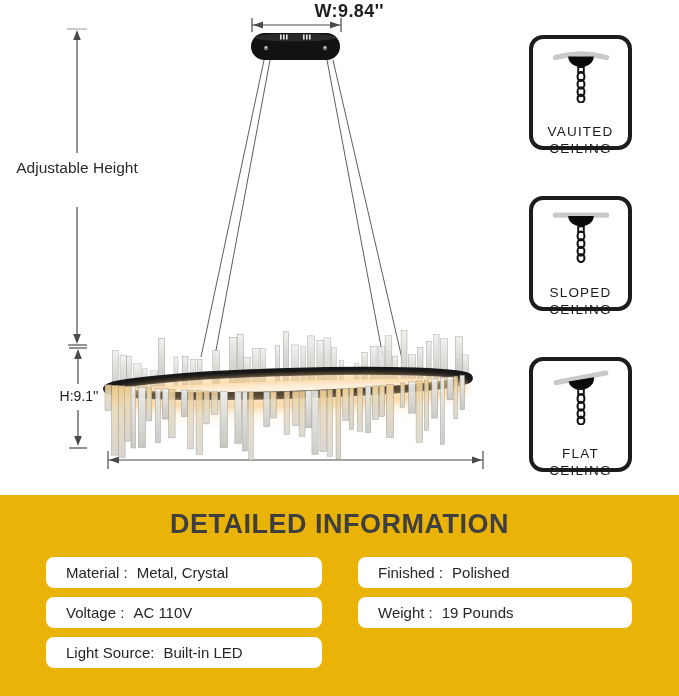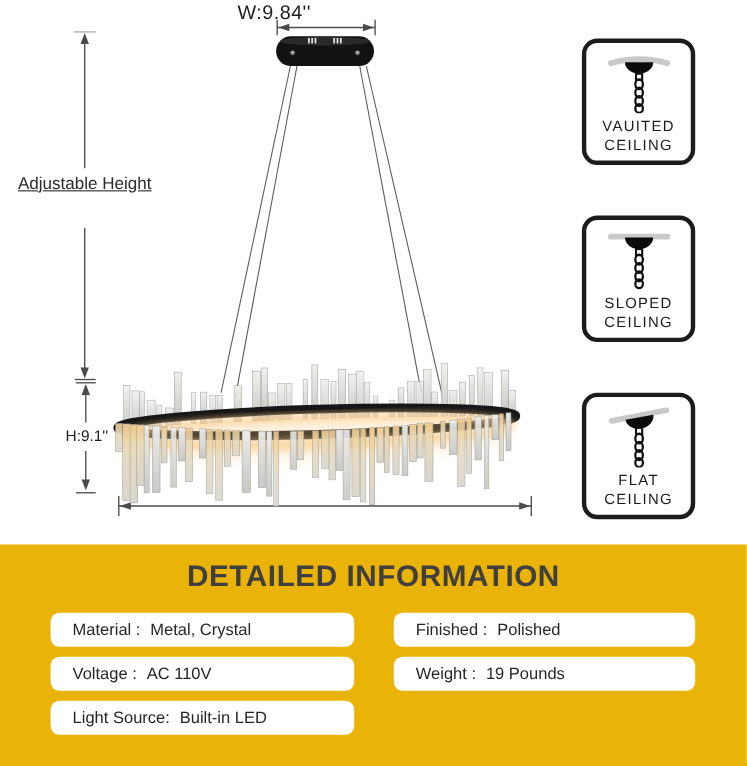--- a/index.html
+++ b/index.html
@@ -1,36 +1,36 @@
 <!DOCTYPE html>
 <html><head>
 <meta charset="utf-8">
 <style>
   html,body{margin:0;padding:0;background:#ffffff;}
   .page{position:relative;width:679px;height:696px;background:#ffffff;overflow:hidden;
         font-family:"Liberation Sans",sans-serif;}
 
   
   .dim-label{position:absolute;color:#1e1e1e;}
-  #dim-top{left:216px;top:1px;width:168px;text-align:left;font-size:18px;font-weight:400;letter-spacing:.4px;}
+  #dim-top{left:216px;top:1px;width:168px;text-align:right;font-size:18px;font-weight:700;letter-spacing:.4px;}
   #dim-adjustable{left:1px;top:157px;width:152px;text-align:center;font-size:15.5px;line-height:21px;color:#2b2b2b;}
-  #dim-adjustable span{display:block;text-decoration:underline;}
+  #dim-adjustable span{display:block;}
   #dim-h{left:38px;top:388px;width:82px;text-align:center;font-size:14px;}
   #dim-bottom{left:146px;top:469px;width:300px;text-align:center;font-size:16.5px;white-space:pre;}
 
   
   .ceil-stack{position:absolute;left:529px;top:35px;display:flex;flex-direction:column;gap:46px;}
   .ceil-box{width:95px;height:99px;border:4px solid #1c1c1c;border-radius:14px;background:#fff;
             display:flex;flex-direction:column;align-items:center;padding-top:8px;}
   .ceil-icon{width:66px;height:56px;flex:0 0 auto;}
   .bar{fill:none;stroke:#c9c9c9;stroke-width:6.5;stroke-linecap:round;}
   .dome{fill:#0a0a0a;}
   .link-sq{fill:#fff;stroke:#111;stroke-width:2.4;}
   .link{fill:none;stroke:#111;stroke-width:2.6;}
-  .ceil-label{margin-top:3px;text-align:center;font-size:13.5px;letter-spacing:1.2px;
+  .ceil-label{margin-top:20px;text-align:center;font-size:13.5px;letter-spacing:1.2px;
               font-weight:500;color:#1b1b1b;line-height:17px;}
   .ceil-label span{display:block;}
 
   
   .details-panel{position:absolute;left:0;top:495px;width:679px;height:220px;background:#eab308;}
   .details-title{padding-top:14px;text-align:center;font-size:27px;font-weight:800;
                  color:#3f3f3f;letter-spacing:.5px;}
   .col{position:absolute;top:62px;}
   .col-left{left:46px;width:276px;}
   .col-right{left:358px;width:274px;}

